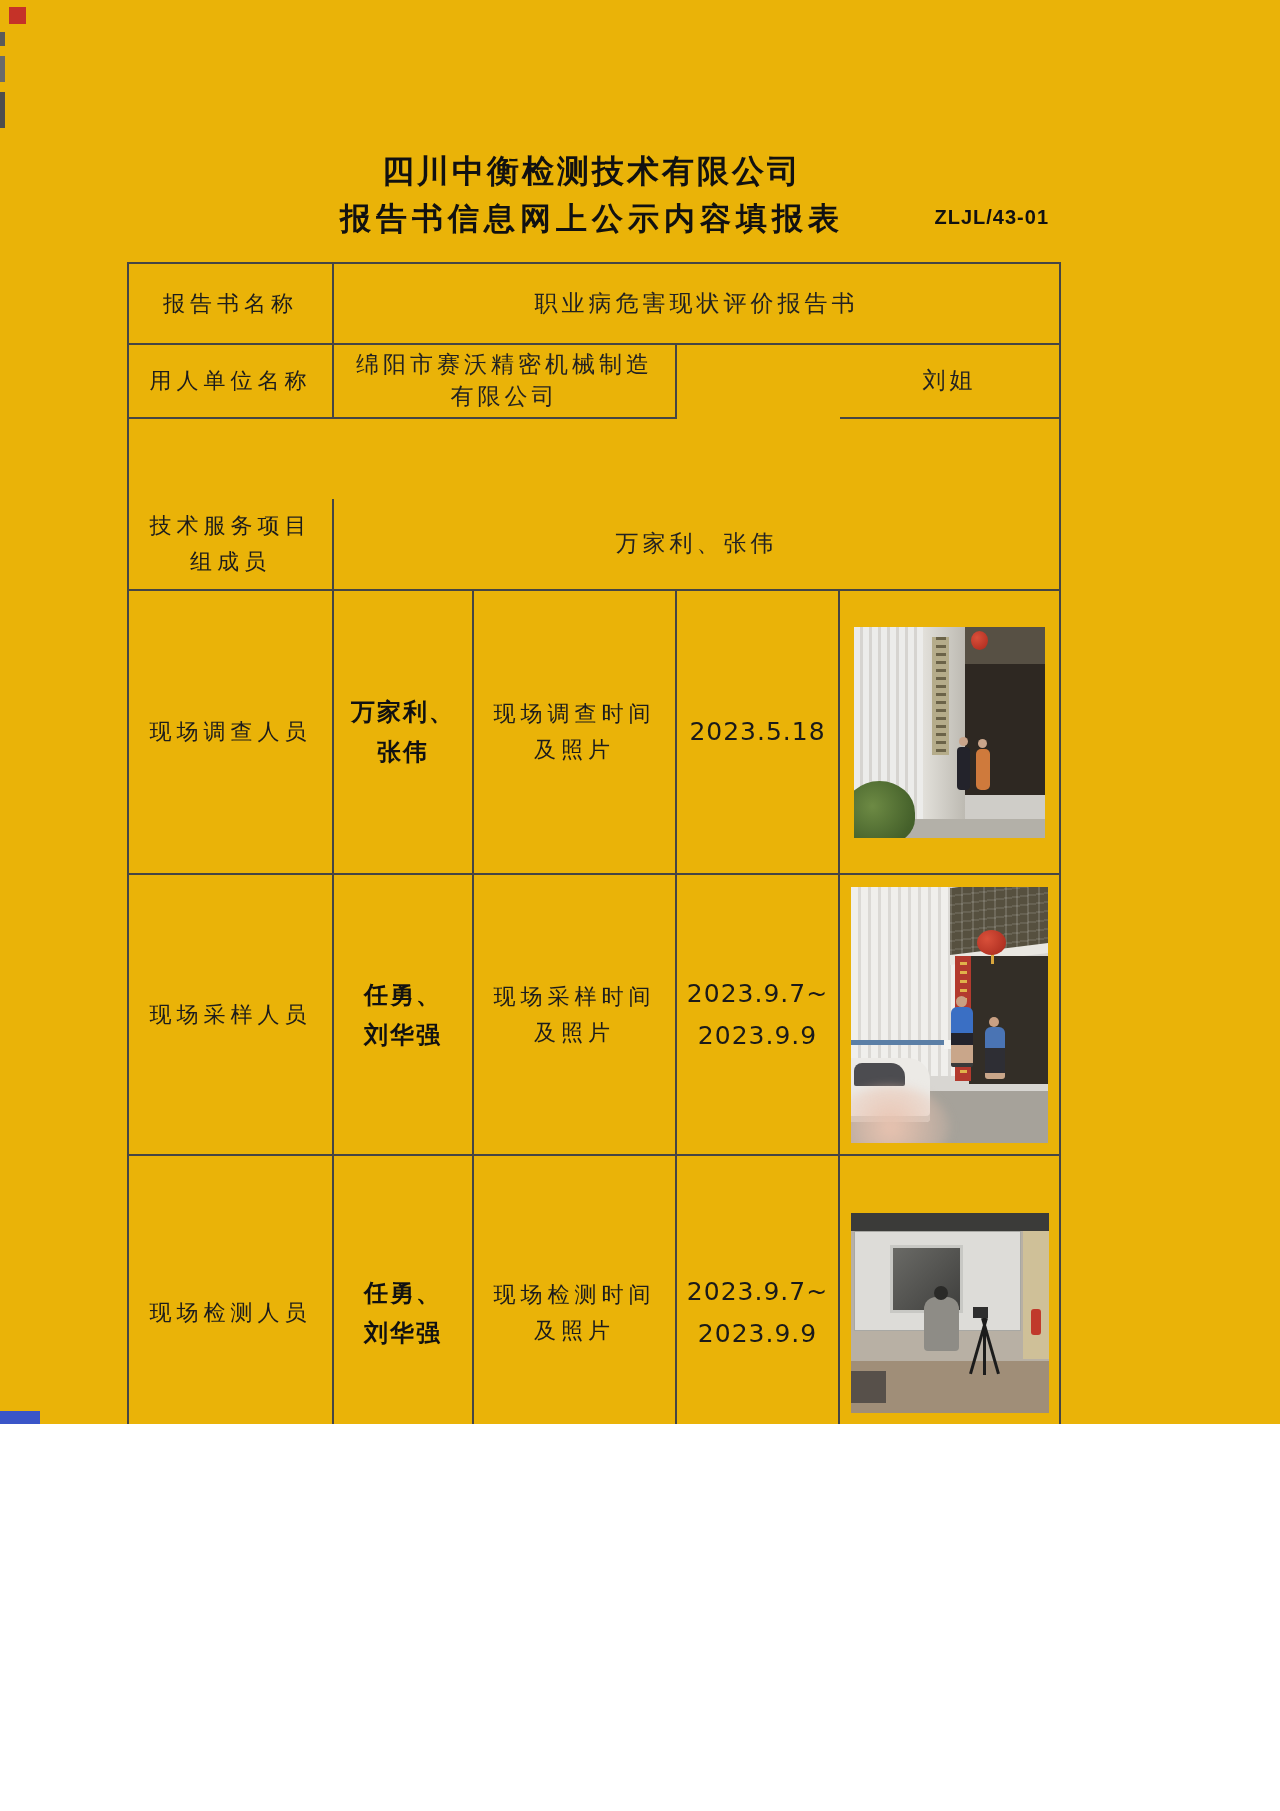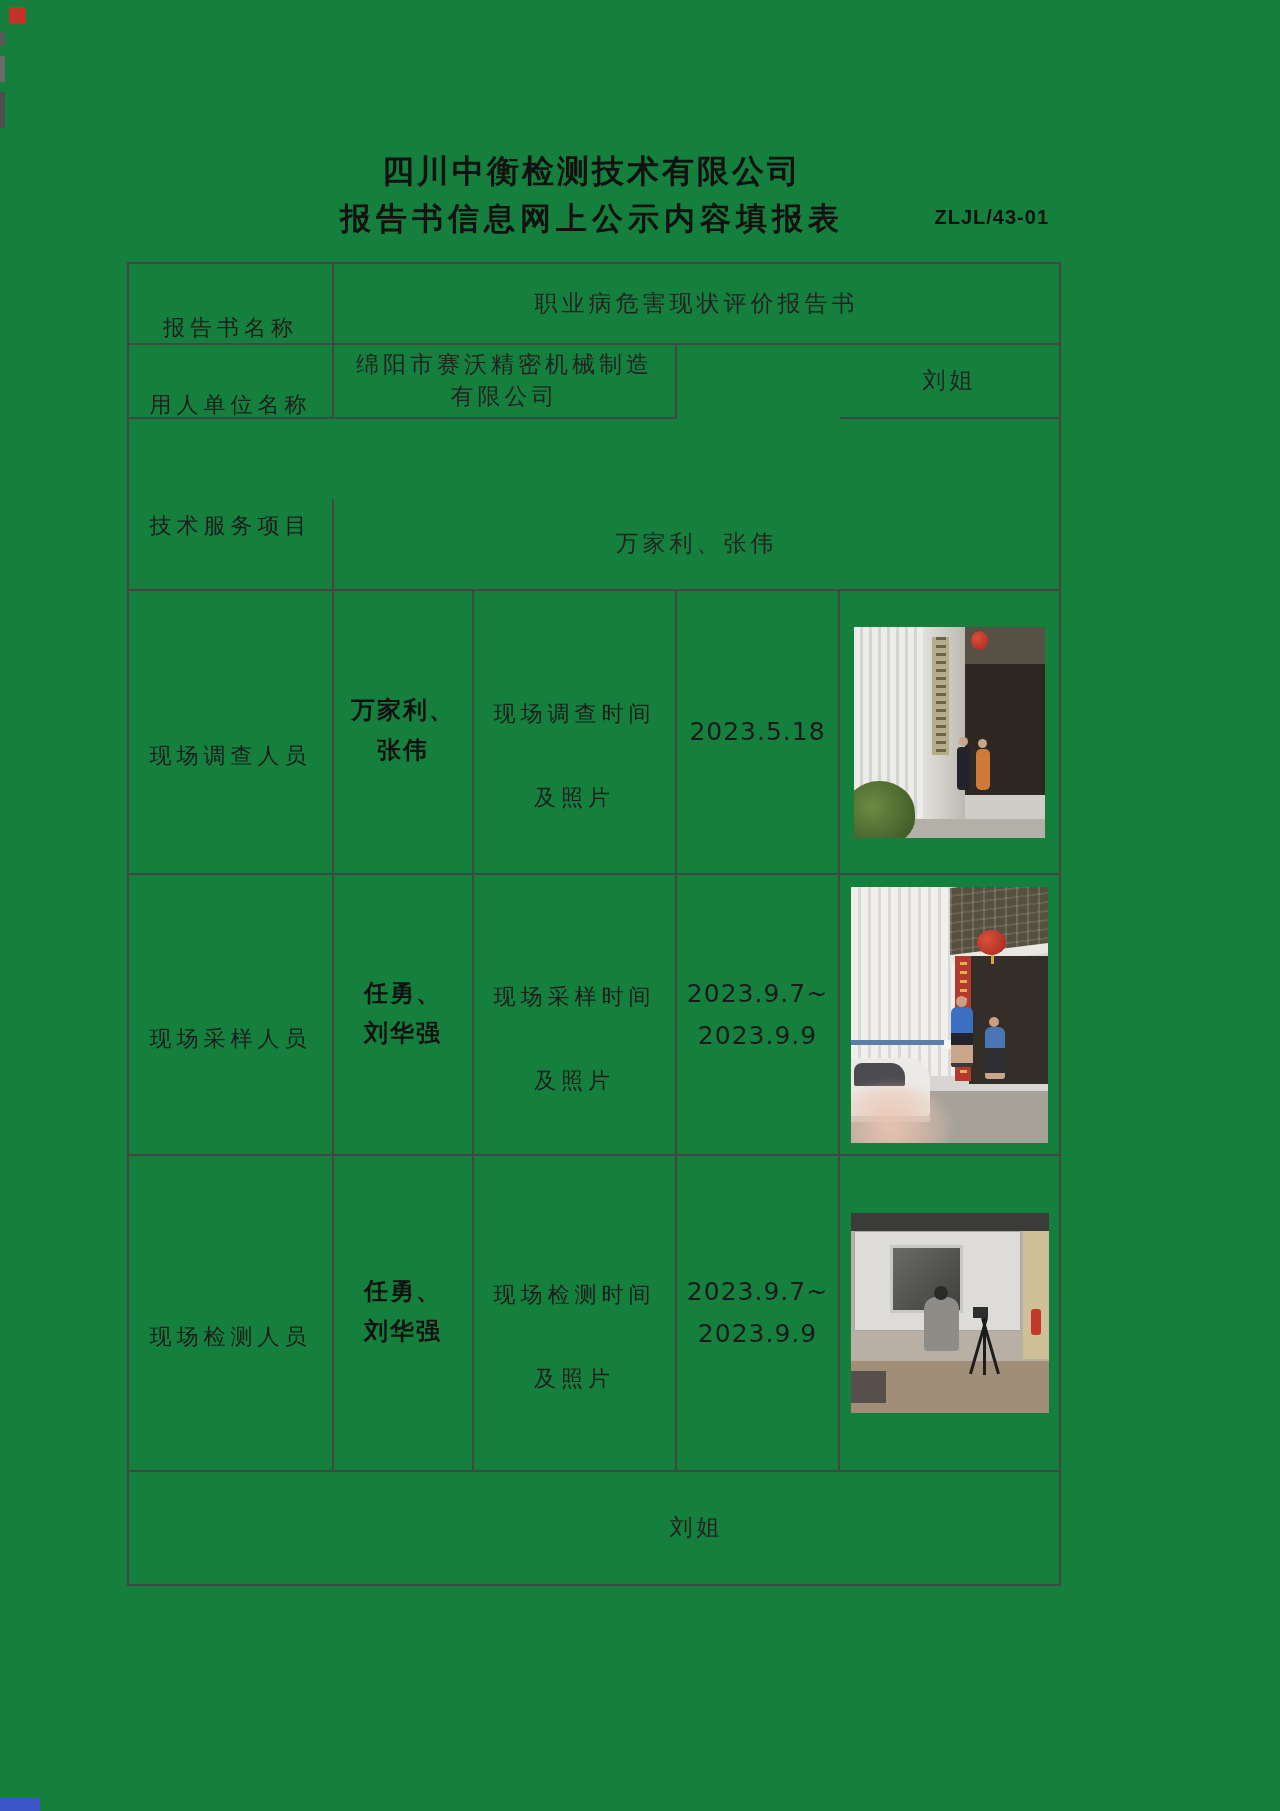--- a/index.html
+++ b/index.html
@@ -1,17 +1,17 @@
 <!DOCTYPE html>
 <html><head>
 <meta charset="utf-8">
 <style>
   html,body { margin:0; padding:0; background:#ffffff; }
   .page {
-    position:relative; width:1280px; height:1811px; background:#15803d;
+    position:relative; width:1280px; height:1424px; background:#eab308;
     font-family:"Liberation Serif", serif; color:#1b1b1b; overflow:hidden;
   }
 
   
   .header { position:absolute; left:127px; top:0; width:930px; }
   .doc-title {
     position:absolute; top:150px; left:0; width:100%; text-align:center;
     font-family:"Liberation Sans", sans-serif; font-weight:700;
     font-size:32px; letter-spacing:3px; color:#111;
   }
@@ -35,23 +35,23 @@
     border:2px solid #454545;
   }
   .cell {
     border-right:2px solid #454545; border-bottom:2px solid #454545;
     display:flex; flex-direction:column; align-items:center; justify-content:center;
     text-align:center; overflow:hidden;
   }
   .cell.er { border-right:none; }
   .cell.eb { border-bottom:none; }
 
-  .lbl  { font-size:22px; letter-spacing:5px; line-height:36px; color:#1c1c1c;margin-top:48px; }
+  .lbl  { font-size:22px; letter-spacing:5px; line-height:36px; color:#1c1c1c; }
   .val  { font-size:23px; letter-spacing:4px; line-height:34px; color:#222; }
-  .names{ font-family:Liberation Mono, monospace; font-weight:700;
+  .names{ font-family:Liberation Serif, serif; font-weight:700;
           font-size:24px; letter-spacing:2px; line-height:40px; color:#111; }
   .date { font-family:"DejaVu Sans", sans-serif; font-size:25px;
           letter-spacing:1px; line-height:42px; color:#1a1a1a; }
 
   
   .photo { position:relative; overflow:hidden; background:#cfcdc8; }
   .photo * { position:absolute; }
 
   .p1 { width:191px; height:211px; }
   .p1 .wall   { left:0; top:0; width:58%; height:100%;

